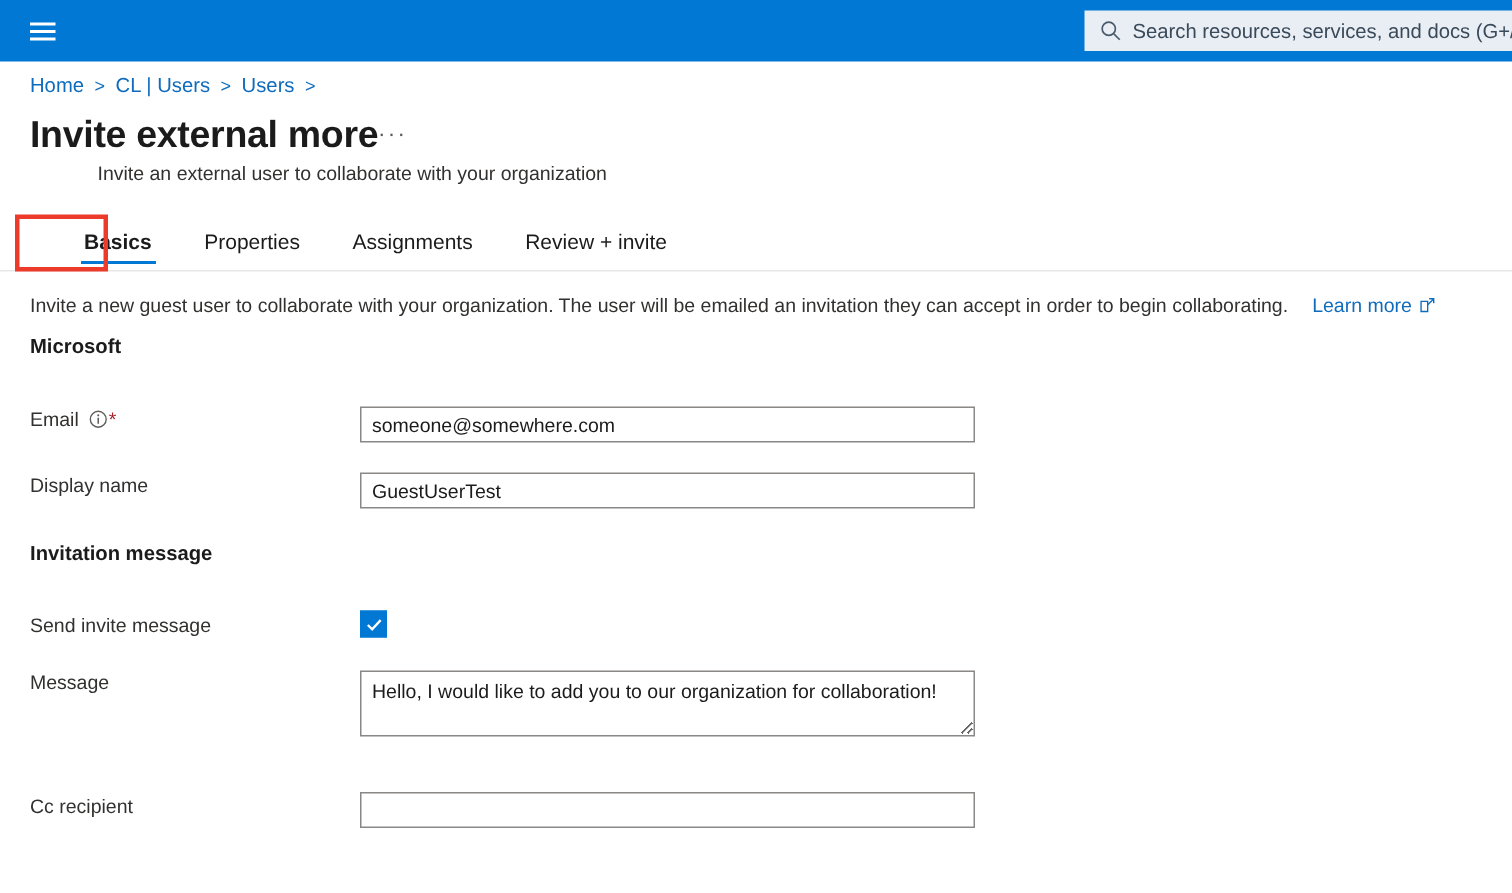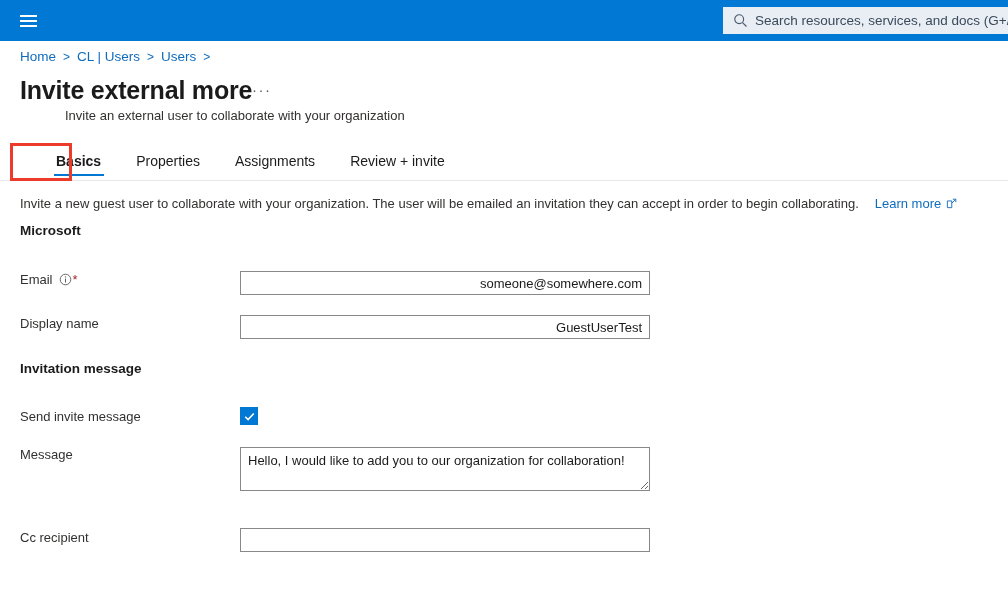--- a/index.html
+++ b/index.html
@@ -166,21 +166,20 @@
     position: absolute;
     left: 240px;
     width: 410px; height: 24px;
     border: 1px solid #8a8886;
     background: #ffffff;
     font-family: "Liberation Sans", sans-serif;
     font-size: 13px;
     color: #1b1b1b;
     padding: 0 7px;
     outline: none;
-    text-align: right;
   }
   .txt-area {
     position: absolute;
     left: 240px;
     width: 410px; height: 44px;
     border: 1px solid #8a8886;
     background: #ffffff;
     font-family: "Liberation Sans", sans-serif;
     font-size: 13px;
     color: #1b1b1b;

